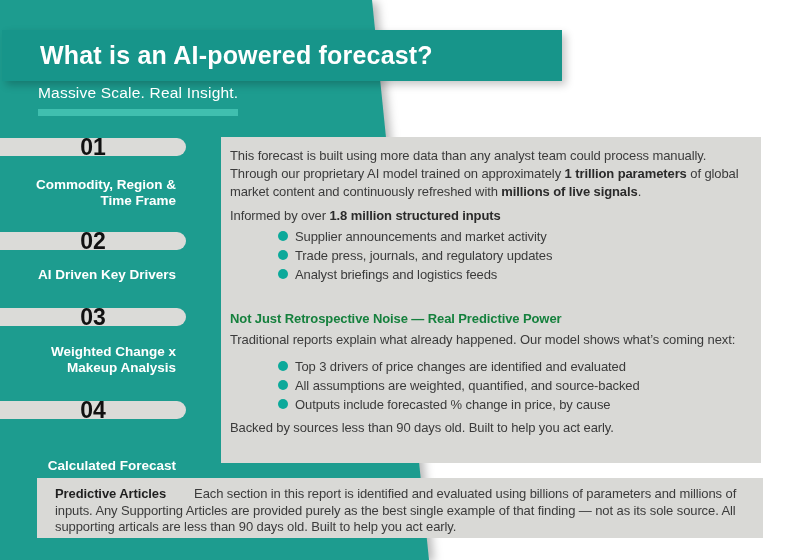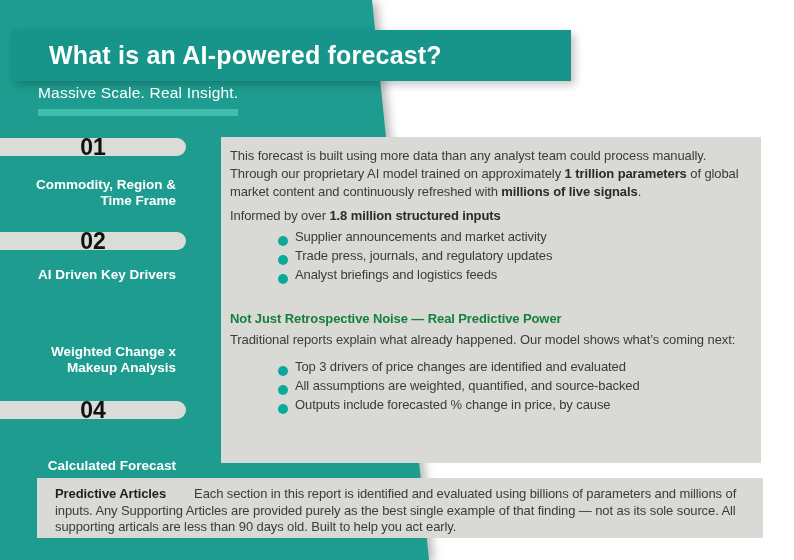--- a/index.html
+++ b/index.html
@@ -11,21 +11,21 @@
   }
   
   .teal-wrap { position:absolute; inset:0; filter:drop-shadow(5px 2px 5px rgba(0,0,0,0.28)); }
   .teal-shape {
     width:100%; height:100%;
     background:#1D9C8F;
     clip-path:polygon(0 0, 372px 0, 429px 560px, 0 560px);
   }
   
   .title-box {
-    position:absolute; left:11px; top:30; width:560px; height:51px;
+    position:absolute; left:2px; top:30; width:560px; height:51px;
     top:30px;
     background:#17958A;
     box-shadow:4px 4px 8px rgba(0,0,0,0.22);
     display:flex; align-items:center;
     padding-left:38px;
     color:#ffffff; font-weight:bold; font-size:25px; letter-spacing:0.2px;
   }
   .subtitle {
     position:absolute; left:38px; top:84px;
     color:#ffffff; font-size:15.5px; letter-spacing:0.2px;
@@ -60,21 +60,21 @@
     font-size:13px; line-height:18px;
     letter-spacing:-0.1px;
   }
   .box-1 { left:221px; top:137px; width:540px; height:188px; padding:10px 13px 0 9px; }
   .box-2 { left:221px; top:299px; width:540px; height:164px; padding:11px 13px 0 9px; }
   .box-3 { left:37px;  top:478px; width:726px; height:60px;  padding:8px 13px 0 18px; line-height:16.5px; }
   .gray-box b, .bold { font-weight:bold; color:#2A2A2A; }
   .spacer-top { margin-top:6px; }
   .bullet-list { margin-top:2px; margin-left:48px; list-style:none; }
   .box-2 .bullet-list { margin-top:8px; margin-bottom:5px; }
-  .bullet-row { display:flex; align-items:flex-end; line-height:19px; }
+  .bullet-row { display:flex; align-items:flex-start; line-height:19px; }
   .dot {
     flex:0 0 auto;
     width:10px; height:10px; border-radius:50%;
     background:#0BA99A;
     margin:4px 7px 0 0;
   }
   .box2-heading { font-weight:bold; color:#15803d; margin-bottom:3px; }
   .box2-footer { margin-top:5px; }
   .box3-label { font-weight:bold; color:#1f1f1f; margin-right:28px; }
 </style>
@@ -96,20 +96,23 @@
   <div class="pill pill-1">
       <span>01</span>
     </div>
   <div class="pill-label lab-1">Commodity, Region &amp; Time Frame</div>
 
   <div class="pill pill-2">
       <span>02</span>
     </div>
   <div class="pill-label lab-2">AI Driven Key Drivers</div>
 
+  <div class="pill pill-3">
+      <span>03</span>
+    </div>
   <div class="pill-label lab-3">Weighted Change x Makeup Analysis</div>
 
   <div class="pill pill-4">
       <span>04</span>
     </div>
   <div class="pill-label lab-4">Calculated Forecast</div>
 
   <div class="gray-box box-1">
     <p><span>This forecast is built using more data than any analyst team could process manually. Through our proprietary AI model trained on approximately </span><b>1 trillion parameters</b><span> of global market content and continuously refreshed with </span><b>millions of live signals</b><span>.</span></p>
     <p class="spacer-top"><span>Informed by over </span><b>1.8 million structured inputs</b></p>
@@ -139,19 +142,20 @@
         </li>
       <li class="bullet-row">
           <span class="dot"></span>
           <span>All assumptions are weighted, quantified, and source-backed</span>
         </li>
       <li class="bullet-row">
           <span class="dot"></span>
           <span>Outputs include forecasted % change in price, by cause</span>
         </li>
     </ul>
+    <p class="box2-footer">Backed by sources less than 90 days old. Built to help you act early.</p>
   </div>
 
   <div class="gray-box box-3">
     <p><span class="box3-label">Predictive Articles</span><span>Each section in this report is identified and evaluated using billions of parameters and millions of inputs. Any Supporting Articles are provided purely as the best single example of that finding — not as its sole source. All supporting articals are less than 90 days old. Built to help you act early.</span></p>
   </div>
 
 </div>
 
 </body></html>

